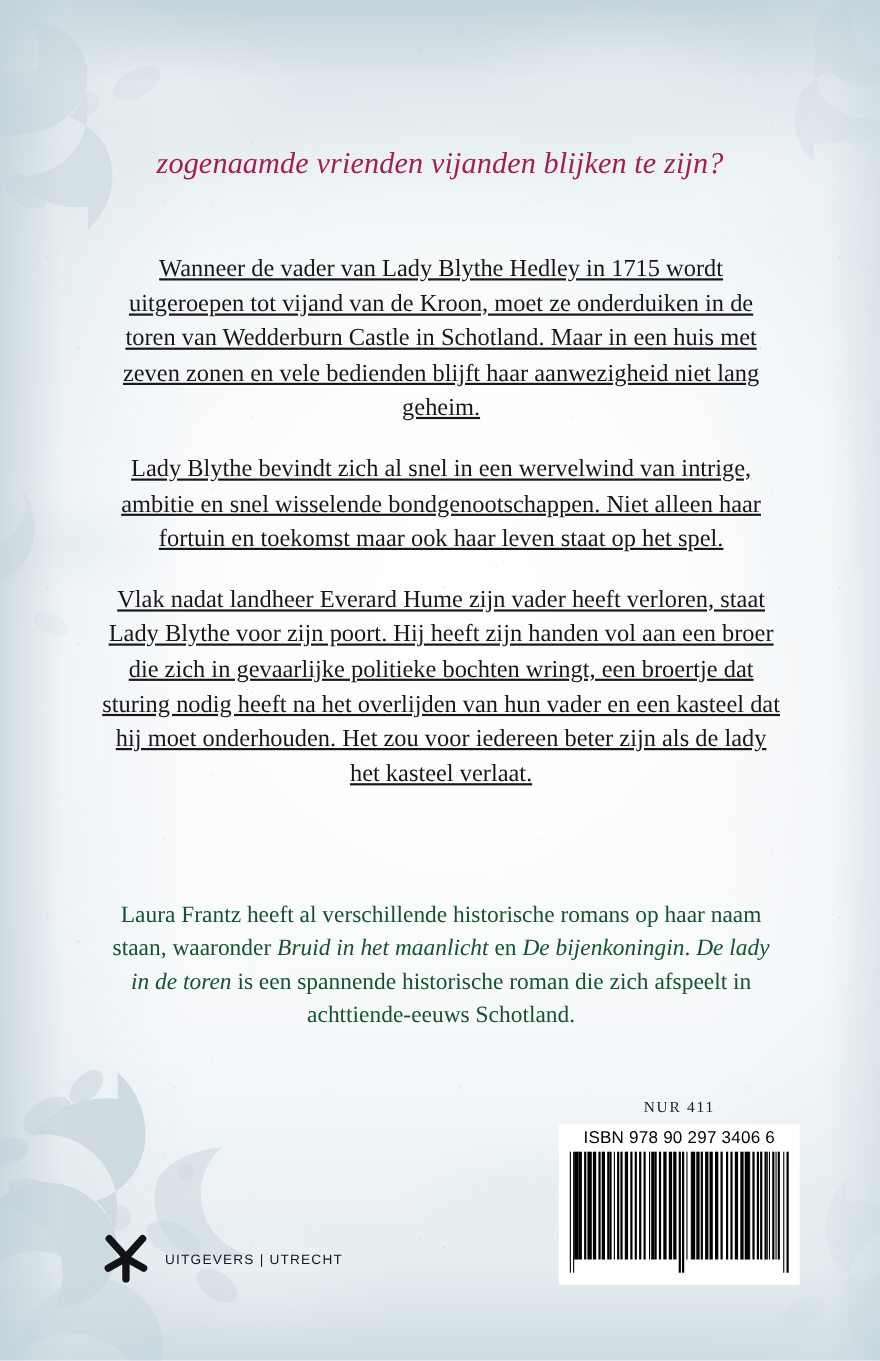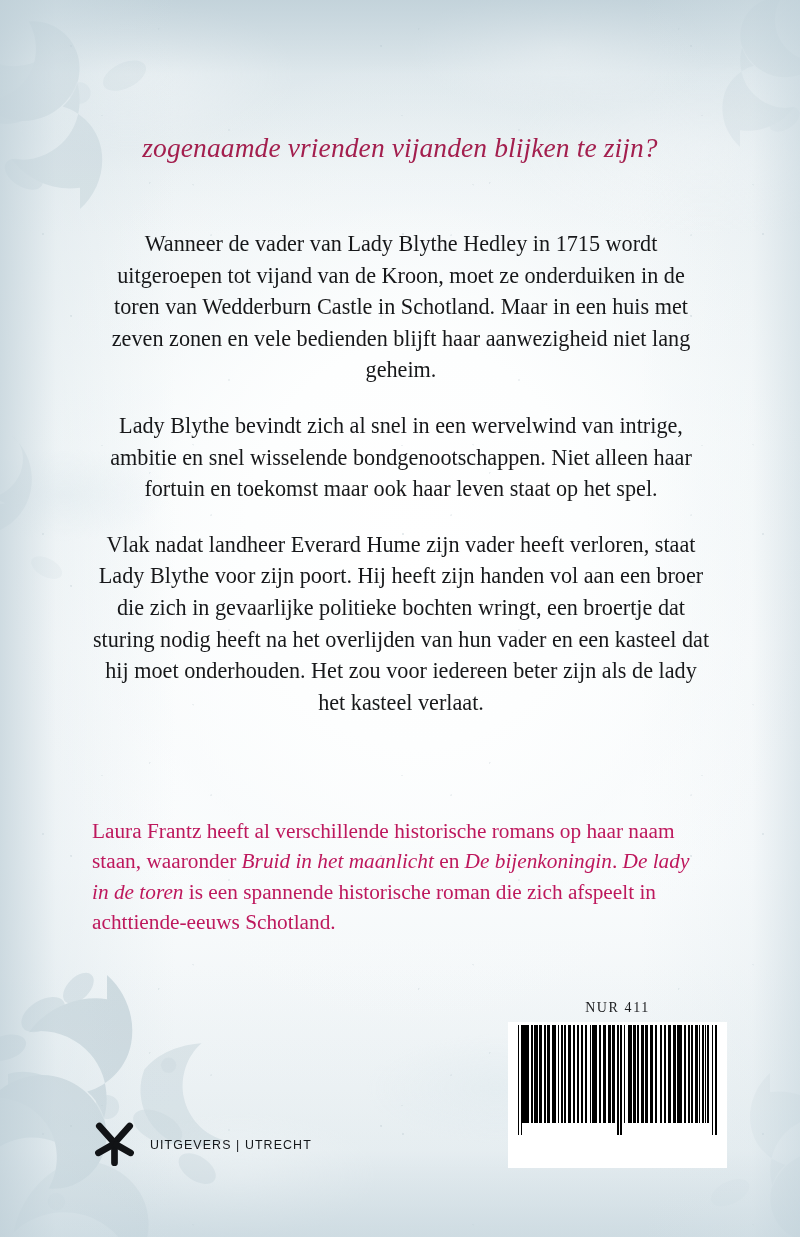--- a/index.html
+++ b/index.html
@@ -102,29 +102,30 @@
   .blurb {
     position: absolute;
     top: 228px;
     left: 92px;
     width: 618px;
     text-align: center;
     color: #17181a;
     font-size: 22.2px;
     line-height: 31.6px;
   }
-  .blurb p { margin: 0 0 24px 0; }
+  .blurb p { margin: 0 0 24px 0; text-decoration: underline; }
   .blurb p:last-child { margin-bottom: 0; }
 
   .author-note {
     position: absolute;
     top: 816px;
     left: 92px;
     width: 618px;
-    color: #be185d;
+    text-align: center;
+    color: #14532d;
     font-size: 21.3px;
     line-height: 30.4px;
   }
   .author-note i { font-style: italic; }
 
   
   .barcode-block {
     position: absolute;
     left: 508px;
     top: 1022px;
@@ -267,20 +268,21 @@
       <p>Vlak nadat landheer Everard Hume zijn vader heeft verloren, staat Lady Blythe voor zijn poort. Hij heeft zijn handen vol aan een broer die zich in gevaarlijke politieke bochten wringt, een broertje dat sturing nodig heeft na het overlijden van hun vader en een kasteel dat hij moet onderhouden. Het zou voor iedereen beter zijn als de lady het kasteel verlaat.</p>
     </div>
 
     <div class="author-note">
       <span>Laura Frantz heeft al verschillende historische romans op haar naam staan, waaronder </span><i>Bruid in het maanlicht</i><span> en </span><i>De bijenkoningin</i><span>. </span><i>De lady in de toren</i><span> is een spannende historische roman die zich afspeelt in achttiende-eeuws Schotland.</span>
     </div>
 
     <div class="nur">NUR 411</div>
 
     <div class="barcode-block">
+      <div class="isbn-text">ISBN  978 90 297 3406 6</div>
       <div class="bars" id="bars">
           <span style="width: 1.6129px; height: 110px;"></span>
           <span style="width: 1.6129px; height: 110px; background: transparent;"></span>
           <span style="width: 1.6129px; height: 110px;"></span>
           <span style="width: 3.22581px; height: 98px;"></span>
           <span style="width: 0.806452px; height: 98px; background: transparent;"></span>
           <span style="width: 2.41935px; height: 98px;"></span>
           <span style="width: 2.41935px; height: 98px; background: transparent;"></span>
           <span style="width: 1.6129px; height: 98px;"></span>
           <span style="width: 1.6129px; height: 98px; background: transparent;"></span>

